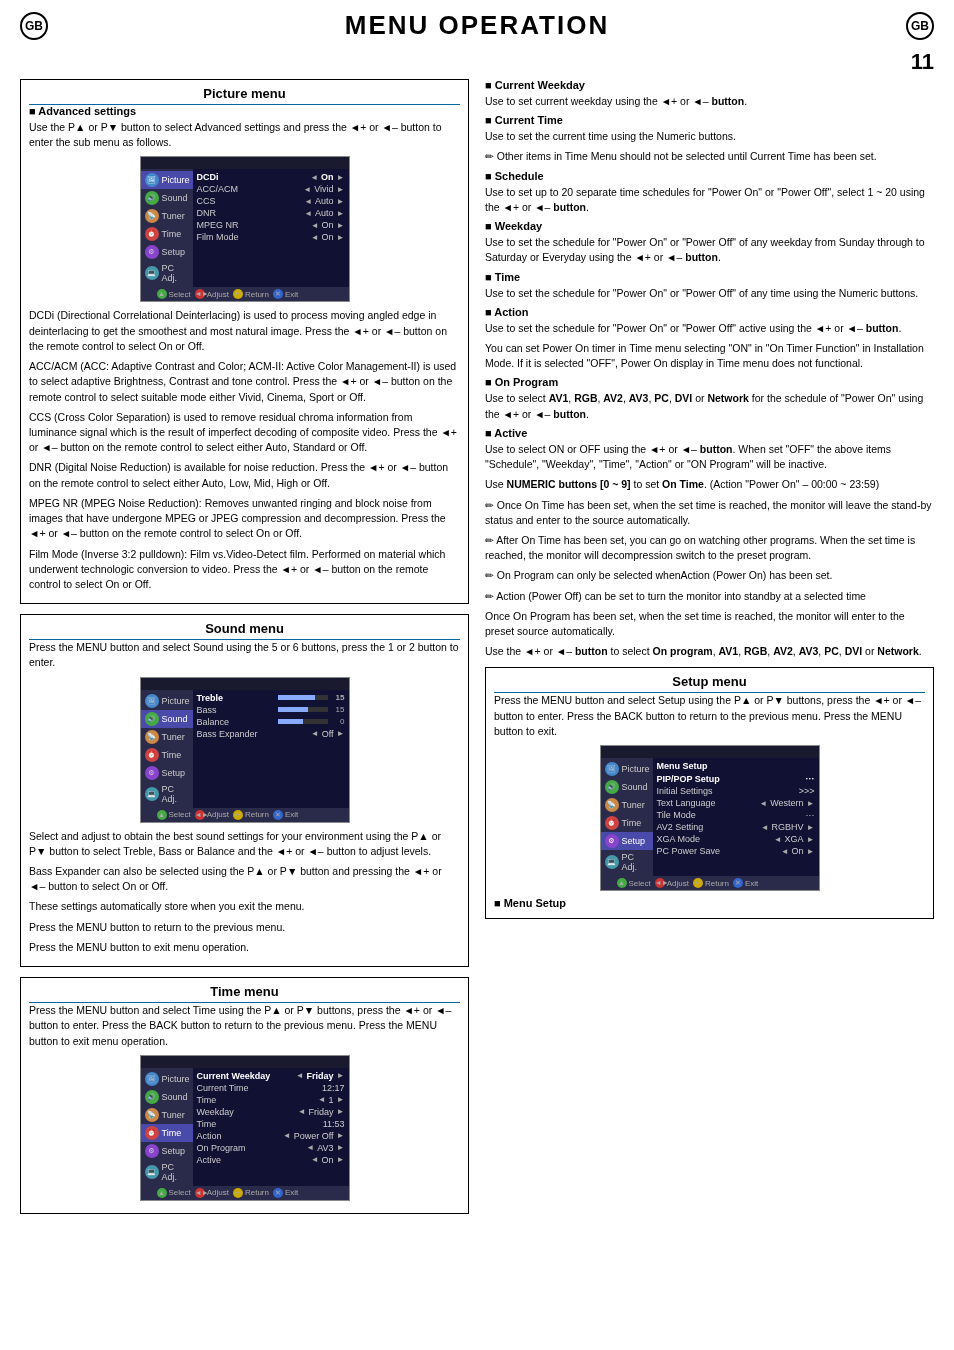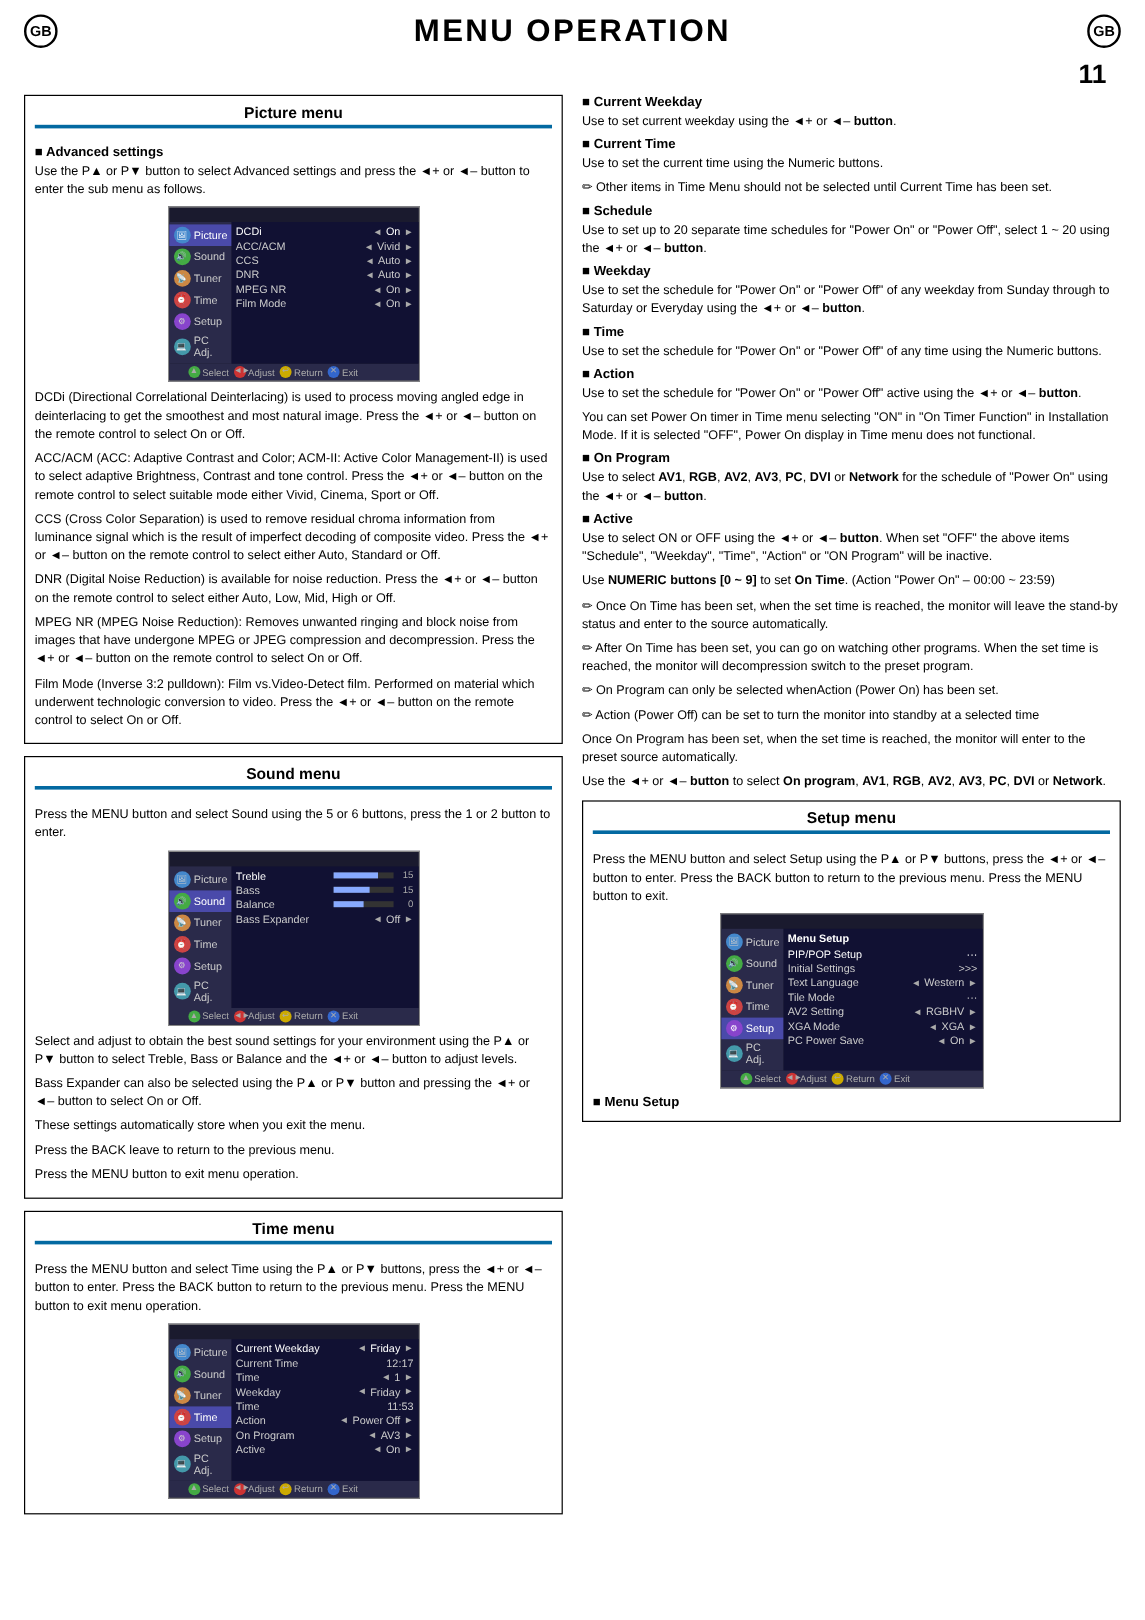--- a/index.html
+++ b/index.html
@@ -53,23 +53,23 @@
     }
     .section-box {
       border: 1px solid #000;
       margin-bottom: 10px;
       padding: 6px 8px;
     }
     .section-title {
       text-align: center;
       font-size: 13px;
       font-weight: bold;
-      border-bottom: 3px solid #0369a1;
+      border-bottom: 1px solid #0369a1;
       padding-bottom: 3px;
-      margin-bottom: 14px;
+      margin-bottom: 0;
     }
     .subsection-title {
       font-weight: bold;
       margin-bottom: 3px;
       font-size: 11px;
     }
     .subsection-title::before {
       content: "■ ";
     }
     p {
@@ -139,21 +139,21 @@
     .menu-row {
       display: flex;
       align-items: center;
       justify-content: space-between;
       font-size: 9px;
       color: #ccc;
       margin-bottom: 2px;
     }
     .menu-row.highlighted {
       color: #fff;
-      font-weight: normal;
+      font-weight: bold;
     }
     .menu-bar-container {
       display: flex;
       align-items: center;
       gap: 3px;
     }
     .menu-bar {
       width: 50px;
       height: 5px;
       background: #333;
@@ -204,21 +204,21 @@
   </style>
 </head>
 <body>
 
 <div class="page-header">
   <span class="gb-badge gb-left">GB</span>
   <span class="page-title">MENU OPERATION</span>
   <span class="gb-badge gb-right">GB</span>
 </div>
 <div style="position:relative; height:20px;">
-  <span style="position:absolute;right:12px;font-size:22px;font-weight:bold;">11</span>
+  <span style="position:absolute;right:0;font-size:22px;font-weight:bold;">11</span>
 </div>
 
 <div class="main-layout">
 
   <div class="col-left">
 
     <div class="section-box">
       <div class="section-title">Picture menu</div>
 
       <div class="subsection-title">Advanced settings</div>
@@ -417,21 +417,21 @@
           <div class="menu-bottom-btn">
             <span class="btn-icon blue">✕</span>
             <span>Exit</span>
           </div>
         </div>
       </div>
 
       <p>Select and adjust to obtain the best sound settings for your environment using the P▲ or P▼ button to select Treble, Bass or Balance and the ◄+ or ◄– button to adjust levels.</p>
       <p>Bass Expander can also be selected using the P▲ or P▼ button and pressing the ◄+ or ◄– button to select On or Off.</p>
       <p>These settings automatically store when you exit the menu.</p>
-      <p>Press the BACK leave to return to the previous menu.</p>
+      <p>Press the MENU button to return to the previous menu.</p>
       <p>Press the MENU button to exit menu operation.</p>
     </div>
 
     <div class="section-box">
       <div class="section-title">Time menu</div>
       <p>Press the MENU button and select Time using the P▲ or P▼ buttons, press the ◄+ or ◄– button to enter. Press the BACK button to return to the previous menu. Press the MENU button to exit menu operation.</p>
 
       <div class="menu-screenshot">
         <div class="menu-ss-inner">
           <div class="menu-sidebar">

